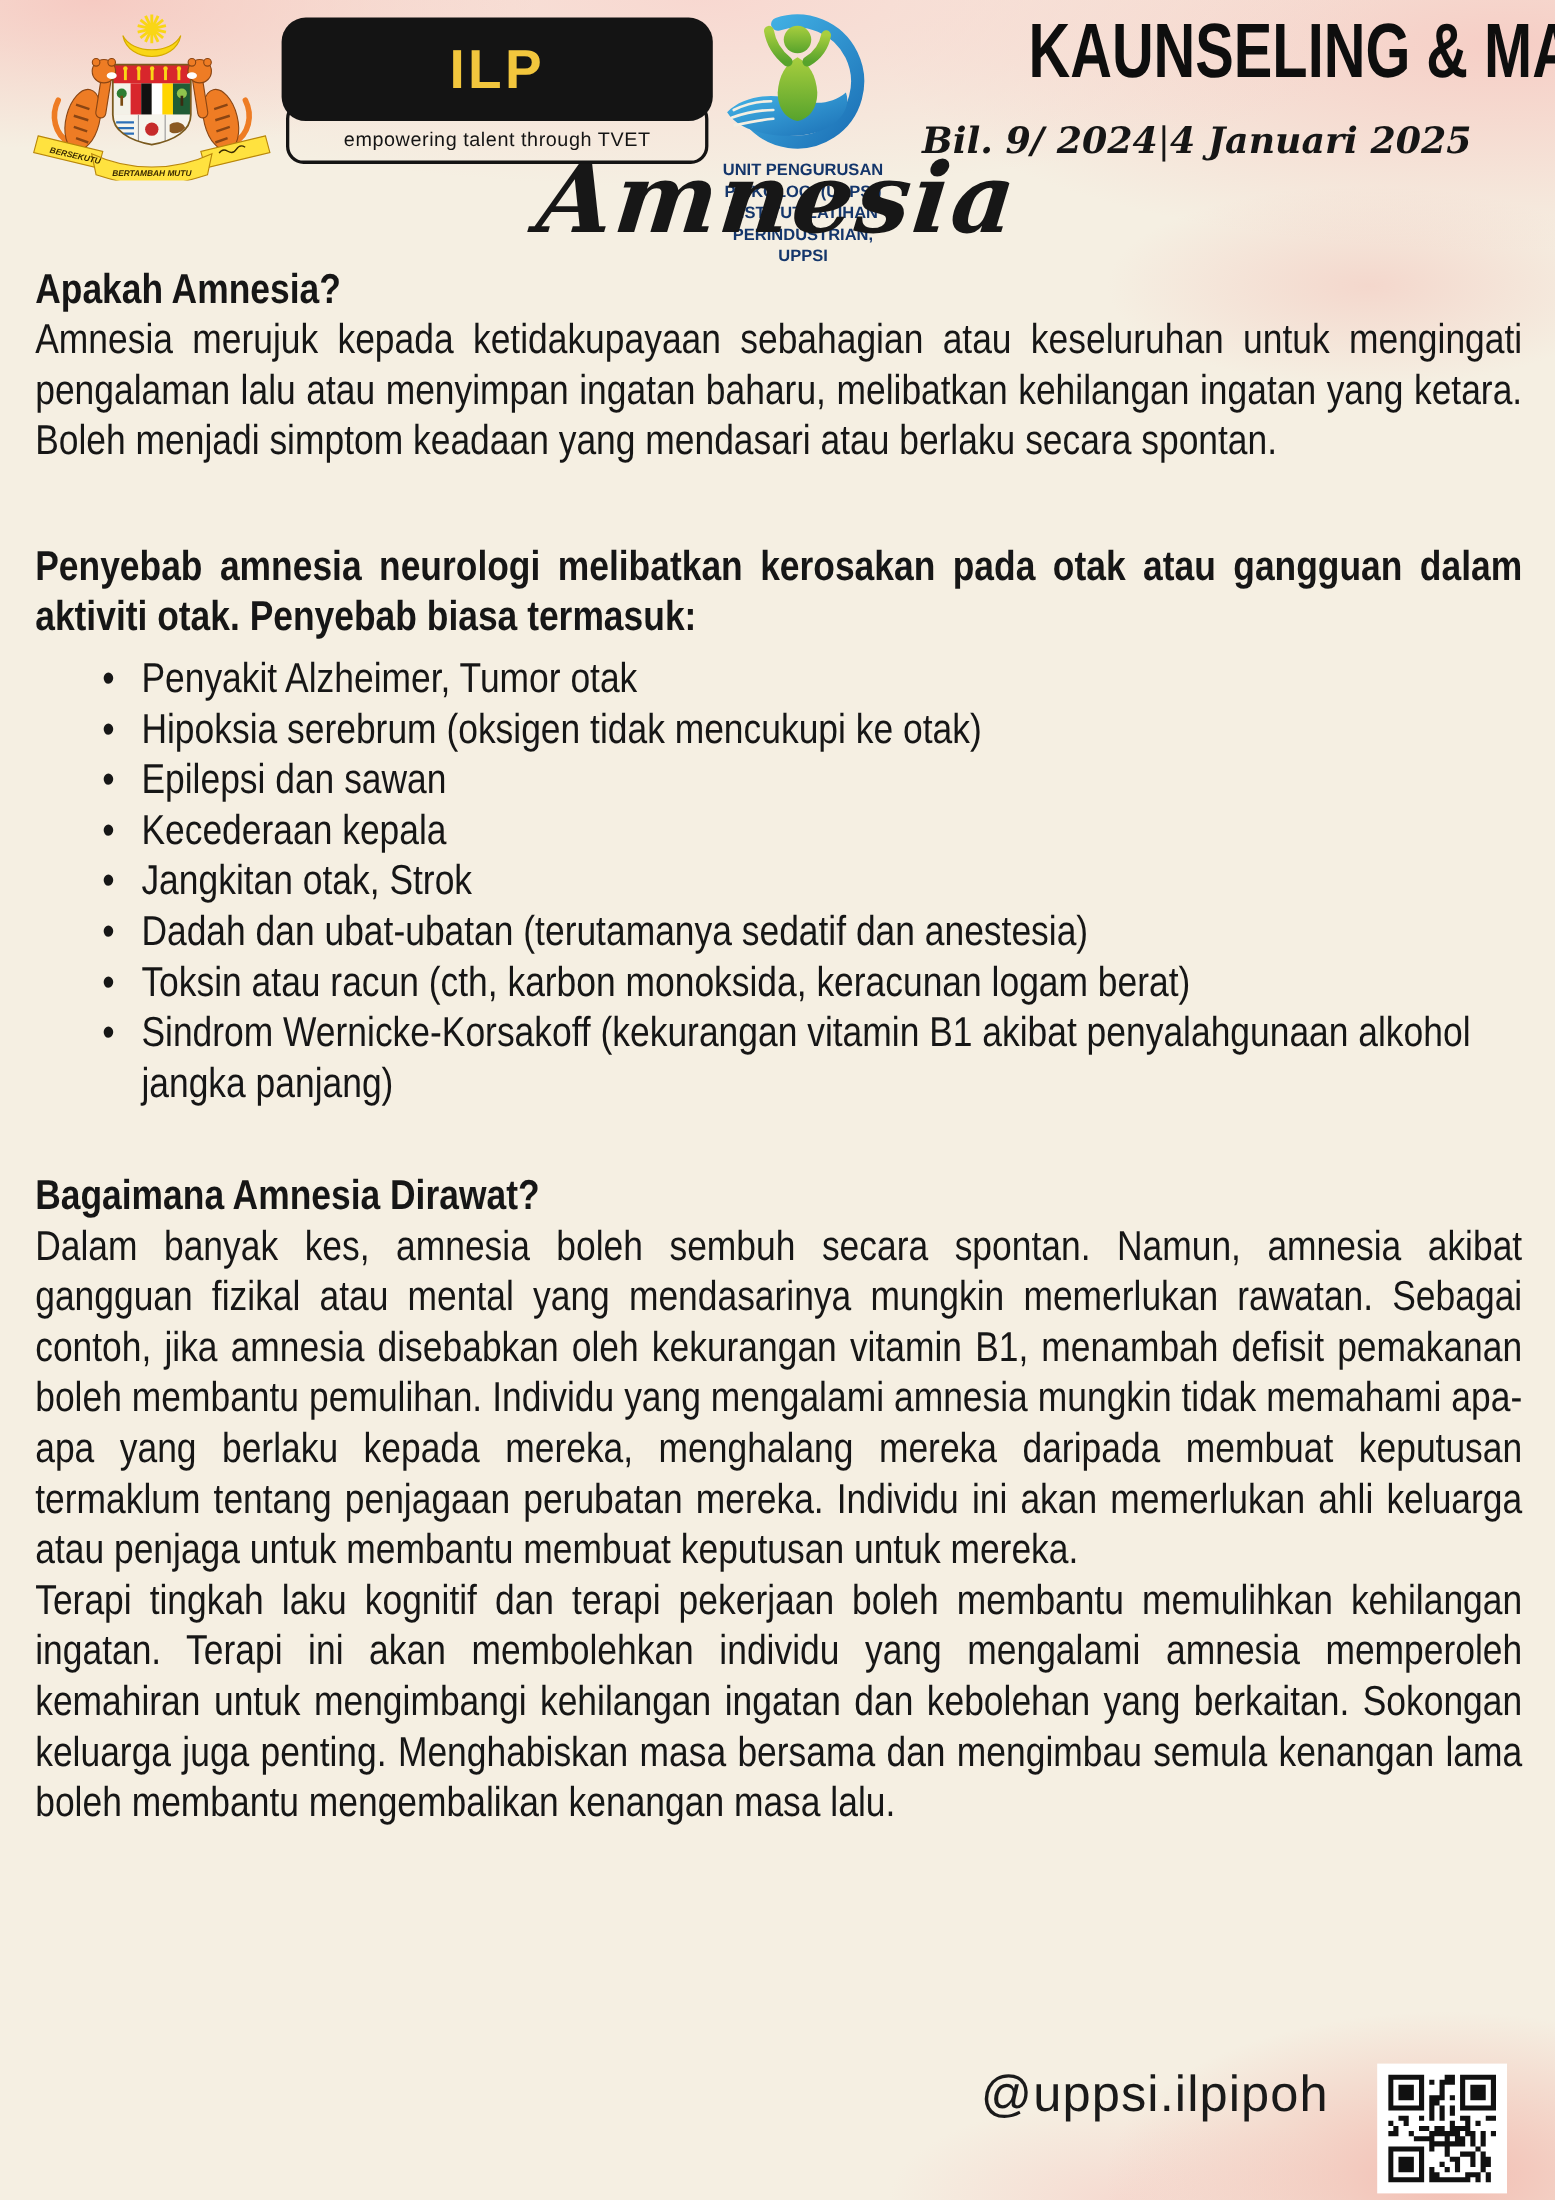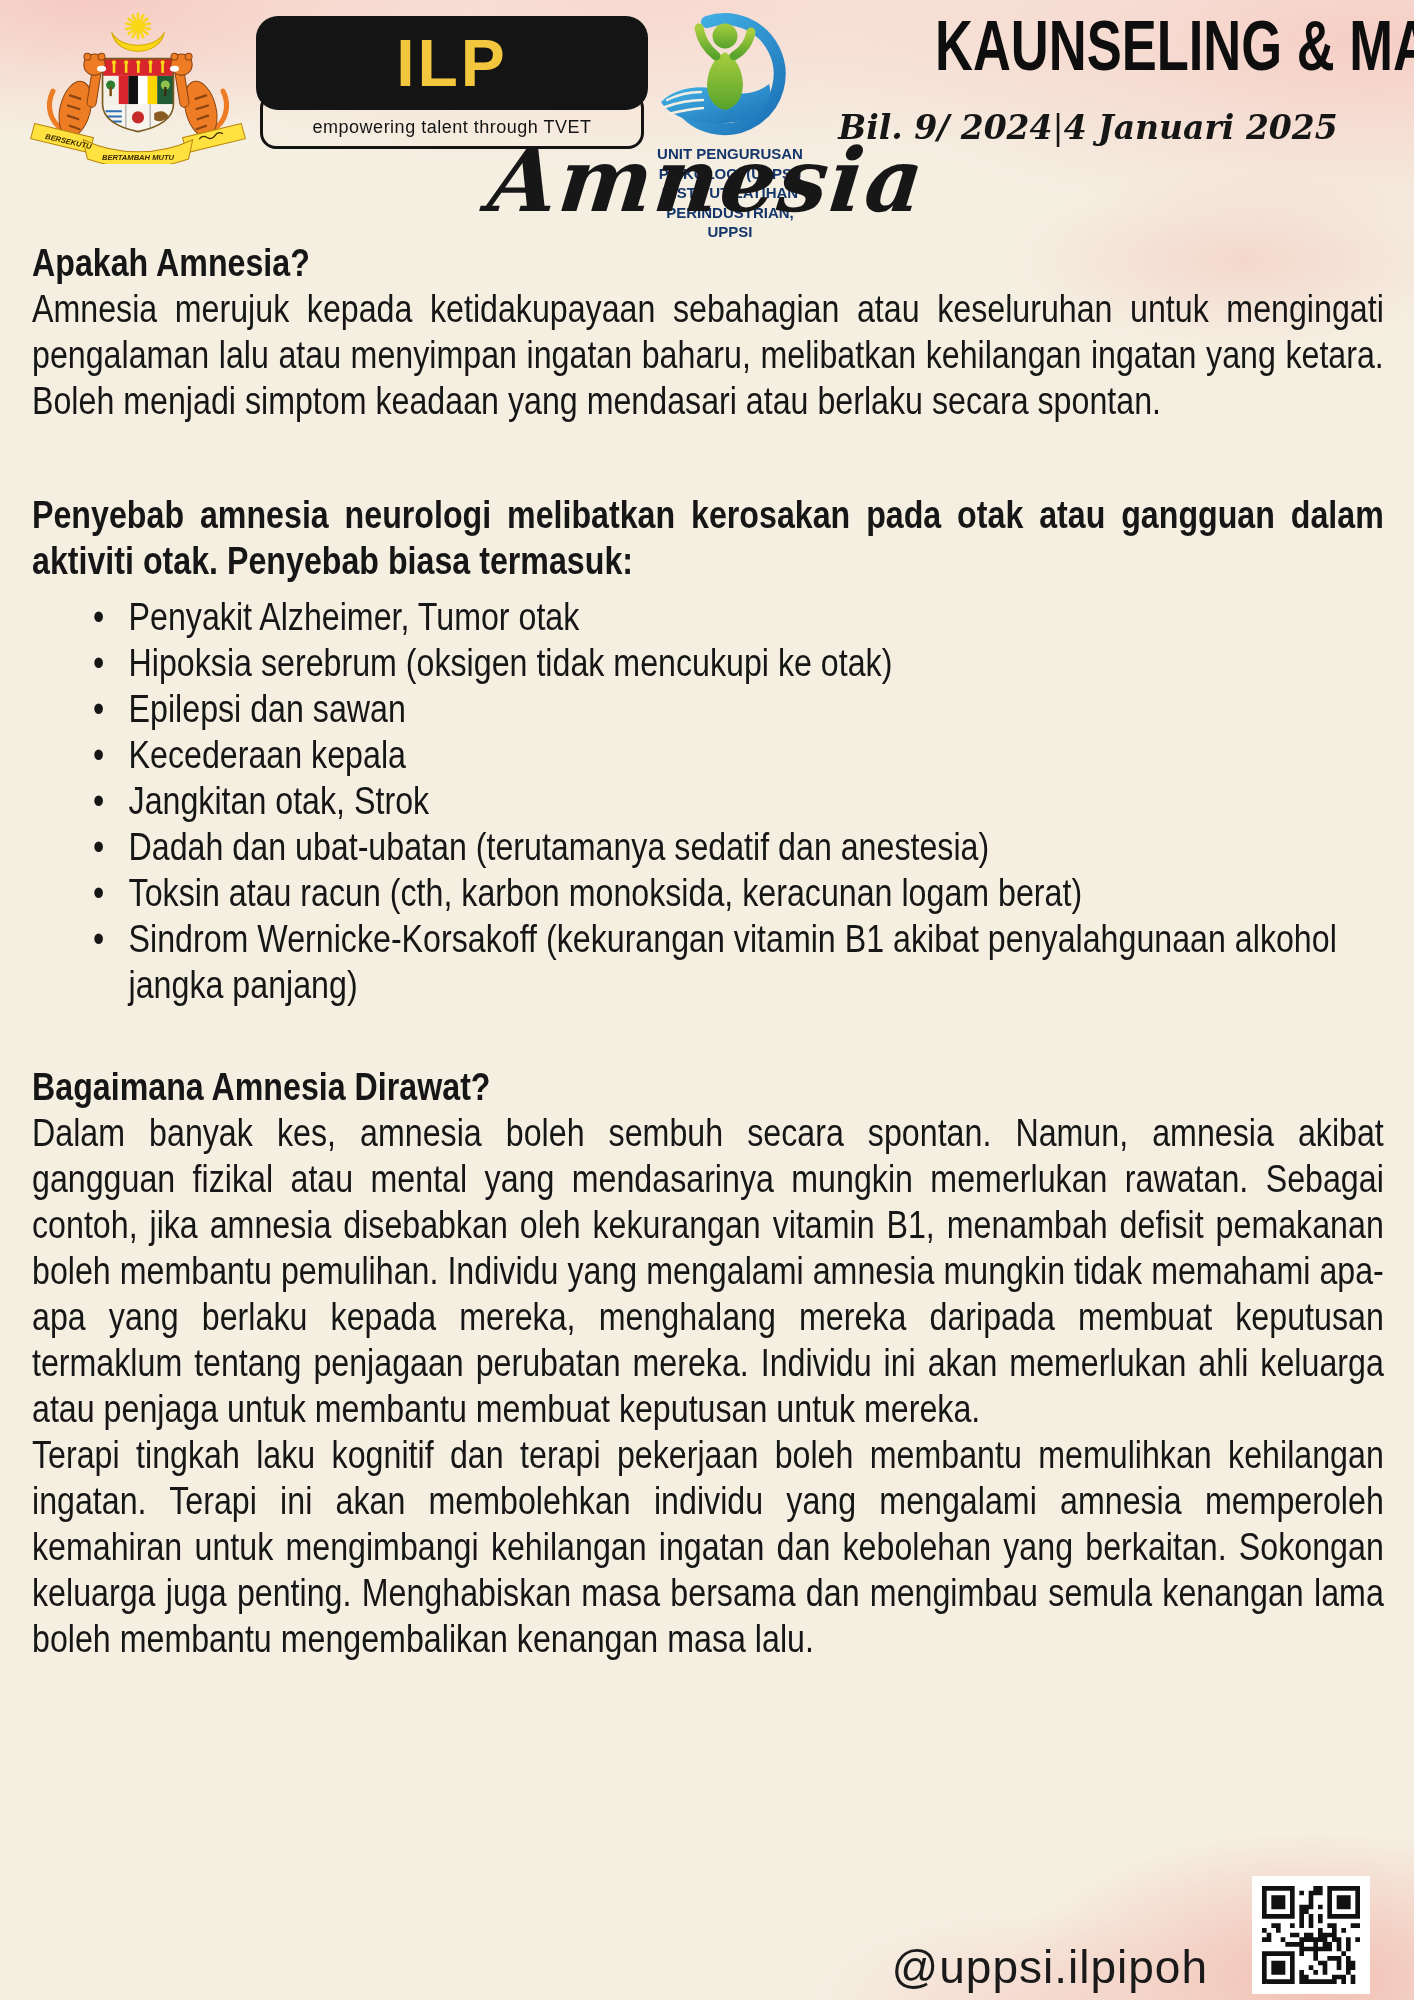--- a/index.html
+++ b/index.html
@@ -19,21 +19,21 @@
       radial-gradient(ellipse 300px 130px at 72% 100%, rgba(246,205,197,.6), rgba(246,205,197,0) 70%);
   }
   
   .crest{position:absolute;left:26px;top:6px;}
   .ilp{position:absolute;left:256px;top:16px;width:392px;}
   .ilp-badge{
     position:relative;z-index:2;
     background:#141414;border-radius:22px;height:94px;
     display:flex;align-items:center;justify-content:center;gap:16px;
   }
-  .ilp-word1{color:#f2c63d;font-size:66px;font-weight:bold;letter-spacing:3px;line-height:1;}
+  .ilp-word1{color:#f2c63d;font-size:50px;font-weight:bold;letter-spacing:3px;line-height:1;}
   .ilp-word2{color:#fff;font-size:66px;font-weight:bold;letter-spacing:2px;line-height:1;display:flex;align-items:center;}
   .ilp-tagline{
     position:relative;z-index:1;
     border:3.5px solid #141414;border-radius:16px;
     margin:-18px 4px 0;padding:22px 8px 8px;
     text-align:center;font-size:18px;color:#141414;letter-spacing:.5px;
   }
   .uppsi{position:absolute;left:646px;top:12px;width:168px;text-align:center;}
   .uppsi-caption{font-size:15px;font-weight:bold;color:#14366b;line-height:1.3;margin-top:2px;}
   .mast-right{position:absolute;top:10px;right:20px;width:612px;}
@@ -59,21 +59,21 @@
   }
   .content h2{font-size:38px;line-height:46px;font-weight:bold;margin:0;}
   .content p{margin:0;text-align:justify;}
   .sec2 h2{margin-top:68px;text-align:justify;}
   .content ul{margin:10px 0 0;padding:0;list-style:none;}
   .content li{position:relative;padding-left:114px;}
   .content li::before{content:"\2022";position:absolute;left:72px;top:0;}
   .sec3 h2{margin-top:56px;}
   .p-gap{margin-top:48px;}
   
-  .footer{position:absolute;right:44px;bottom:6px;display:flex;align-items:flex-end;gap:44px;}
+  .footer{position:absolute;right:44px;bottom:6px;display:flex;align-items:flex-start;gap:44px;}
   .handle{font-size:46px;color:#1a1a1a;letter-spacing:1px;}
   .qr-box{width:118px;height:118px;background:#fff;display:flex;align-items:center;justify-content:center;}
 </style>
 </head>
 <body>
 
 <div class="page">
 
   <div class="crest">
     <svg width="224" height="158" viewBox="0 0 220 156">

